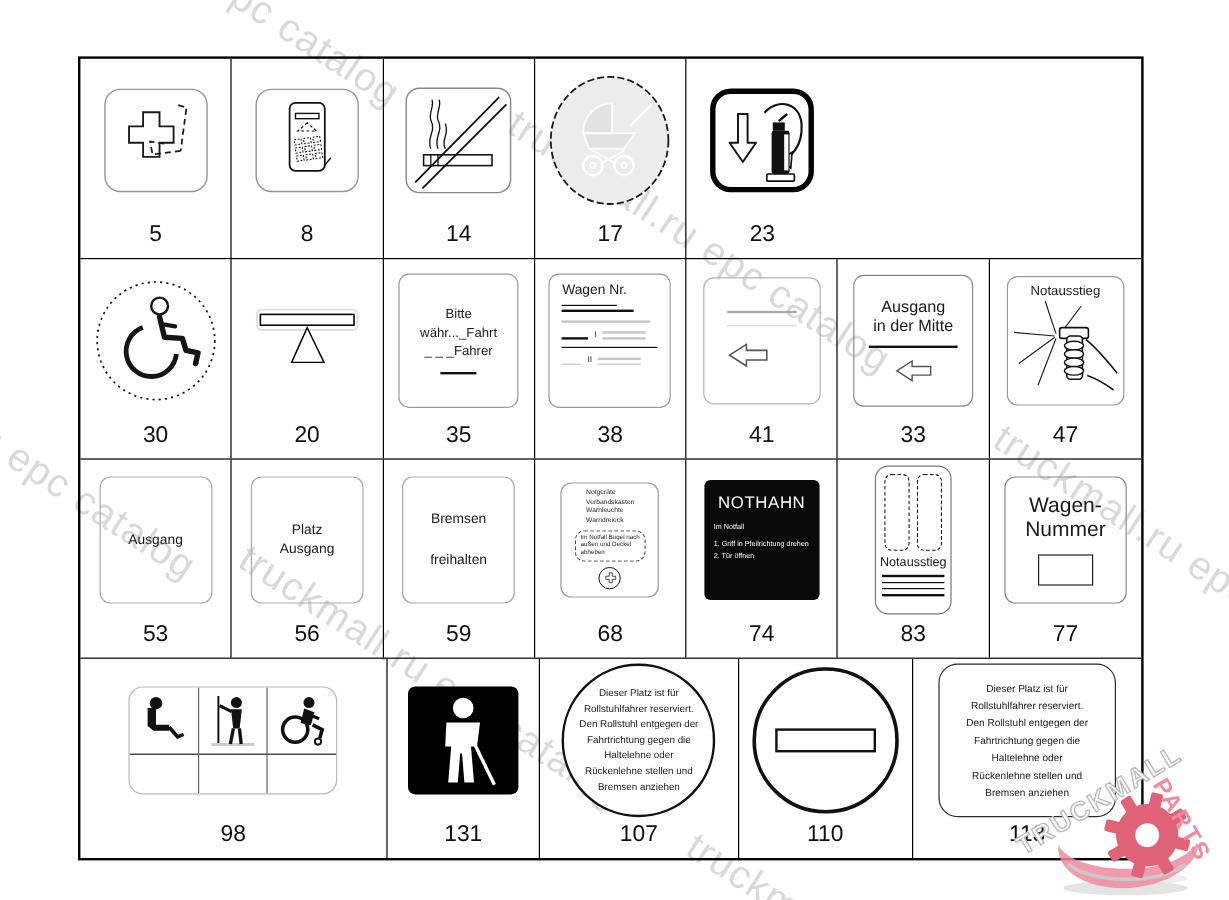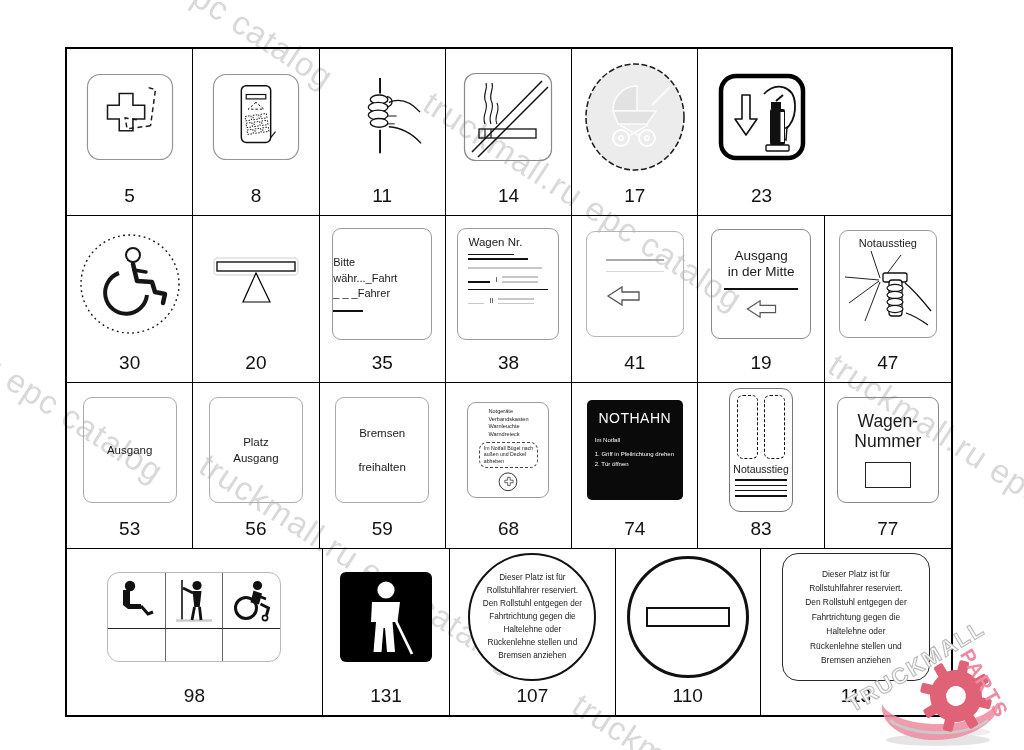--- a/index.html
+++ b/index.html
@@ -18,21 +18,21 @@
   .cell{border-right:1.5px solid #000;display:flex;flex-direction:column;align-items:center;min-width:0;position:relative;}
   .cell.lastcol{border-right:none;}
   .signwrap{flex:1;width:100%;display:flex;align-items:center;justify-content:center;min-height:0;}
   .num{height:30px;font-size:19px;color:#111;}
 
   
   .plate{border:1px solid #9a9a9a;border-radius:9px;box-sizing:border-box;}
 
   
   .s35{width:100px;height:112px;font-size:11px;line-height:1.4;display:flex;flex-direction:column;
-       align-items:flex-start;justify-content:center;text-align:center;}
+       align-items:center;justify-content:center;text-align:center;}
   .s35 .uline{width:30px;height:1.5px;background:#111;margin-top:9px;}
   .s38{width:102px;height:112px;padding:7px 10px;display:flex;flex-direction:column;}
   .s38 .t{font-size:11.5px;}
   .ln{height:1.8px;background:#111;display:block;}
   .ln.g{background:#c6c6c6;}
   .s38 .rrow{display:flex;align-items:flex-end;gap:5px;margin-top:7px;}
   .s38 .roman{font-size:7px;line-height:1;}
   .s38 .rcol{display:flex;flex-direction:column;gap:3px;flex:1;}
   .s41{width:98px;height:106px;border-color:#b5b5b5;display:flex;flex-direction:column;align-items:center;justify-content:center;}
   .s44{width:100px;height:110px;border-color:#8a8a8a;display:flex;flex-direction:column;align-items:center;justify-content:center;
@@ -123,38 +123,20 @@
               <rect x="51" y="50" width="6" height="4.5"></rect>
           <rect x="35" y="57" width="6" height="4.5"></rect>
               <rect x="43" y="57" width="6" height="4.5"></rect>
               <rect x="51" y="57" width="6" height="4.5"></rect>
         </g>
       </svg>
         </div>
       <div class="num">8</div>
     </div>
 
-    <div class="cell">
-      <div class="signwrap">
-          <svg width="88" height="88" viewBox="0 0 90 90">
-        <path d="M43 5 v16 M43 58 v24" stroke="#111" stroke-width="2" fill="none"></path>
-        <path d="M48 44 h12 M48 52 h10" stroke="#111" stroke-width="1" fill="none"></path>
-        <g stroke="#111" fill="#fff" stroke-width="1.4">
-          <ellipse cx="42" cy="27" rx="9" ry="4.5"></ellipse>
-          <ellipse cx="41" cy="35" rx="10" ry="5"></ellipse>
-          <ellipse cx="41" cy="43" rx="10" ry="5"></ellipse>
-          <ellipse cx="42" cy="51" rx="9" ry="4.5"></ellipse>
-        </g>
-        <path d="M50 24 c7 2 7 9 0 11" fill="none" stroke="#111" stroke-width="1.3"></path>
-        <path d="M52 30 C64 25 74 29 84 40" fill="none" stroke="#111" stroke-width="1.4"></path>
-        <path d="M52 55 C66 56 76 62 85 72" fill="none" stroke="#111" stroke-width="1.4"></path>
-      </svg>
-        </div>
-      <div class="num">11</div>
-    </div>
 
     <div class="cell">
       <div class="signwrap">
           <svg width="90" height="90" viewBox="0 0 90 90">
         <rect x="1.5" y="1.5" width="87" height="87" rx="11" fill="none" stroke="#8a8a8a" stroke-width="1.2"></rect>
         <rect x="16" y="57" width="57" height="9" fill="none" stroke="#111" stroke-width="1.3"></rect>
         <path d="M22 57 v9 M28 57 v9" stroke="#111" stroke-width="1.1"></path>
         <path d="M22 52 C18 42 27 38 22 28 C20 22 25 17 23 11" fill="none" stroke="#111" stroke-width="1.1"></path>
         <path d="M28 52 C24 42 33 38 28 28 C26 22 31 17 29 11" fill="none" stroke="#111" stroke-width="1.1"></path>
         <path d="M34 52 C30 44 38 40 34 31" fill="none" stroke="#111" stroke-width="1.1"></path>
@@ -284,21 +266,21 @@
       <div class="signwrap">
           <div class="plate s44">
         <div>Ausgang</div>
         <div>in der Mitte</div>
         <div class="hr"></div>
         <svg width="40" height="22" viewBox="0 0 44 24">
           <path d="M7 12 L21 3 L21 8 L38 8 L38 16 L21 16 L21 21 Z" fill="#fff" stroke="#555" stroke-width="1.3"></path>
         </svg>
       </div>
         </div>
-      <div class="num">19</div>
+      <div class="num">33</div>
     </div>
 
     <div class="cell lastcol">
       <div class="signwrap">
           <div class="plate s47">
         <div class="t">Notausstieg</div>
         <svg width="90" height="78" viewBox="0 0 90 78">
           <path d="M2 28 L36 31 M28 2 L37 29 M58 6 L40 30 M37 33 L22 72 M36 32 L6 54" stroke="#222" stroke-width="1" fill="none"></path>
           <rect x="40" y="24" width="24" height="9" rx="2" fill="#fff" stroke="#111" stroke-width="1.3"></rect>
           <rect x="46" y="31" width="13" height="36" rx="3" fill="#fff" stroke="#111" stroke-width="1.3"></rect>

